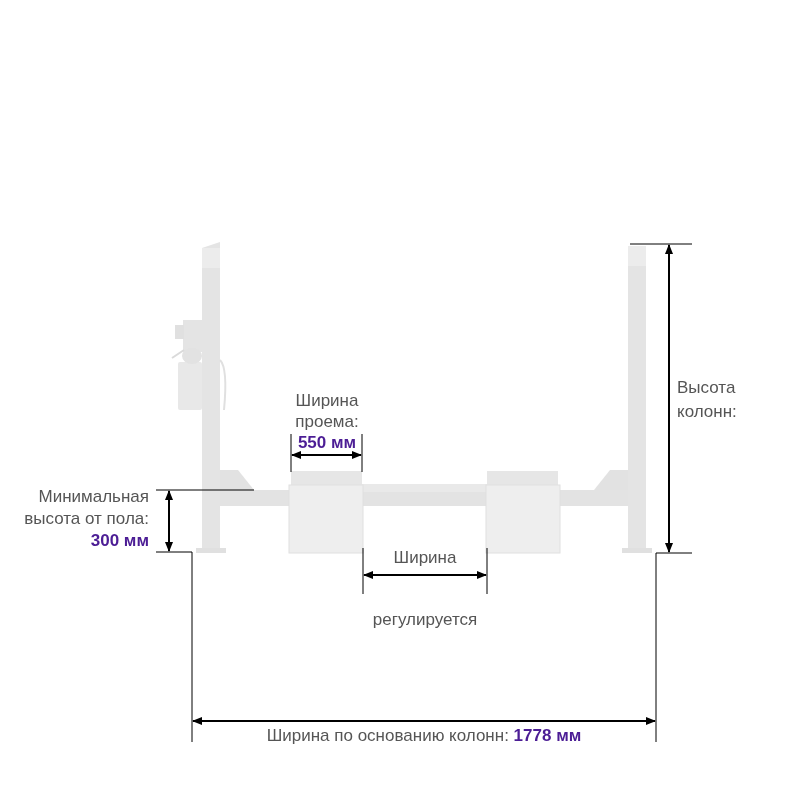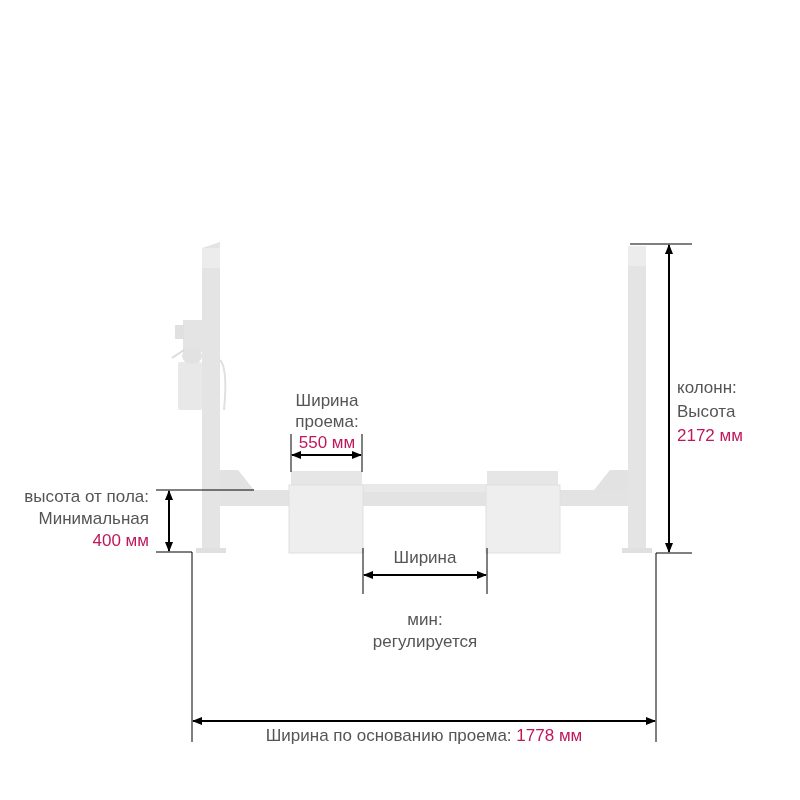--- a/index.html
+++ b/index.html
@@ -1,19 +1,19 @@
 <!DOCTYPE html>
 <html><head>
 <meta charset="utf-8">
 <style>
   html, body { margin:0; padding:0; background:#ffffff; }
   body { width:800px; height:800px; position:relative; overflow:hidden;
          font-family: "Liberation Sans", "DejaVu Sans", sans-serif; }
   .lbl { position:absolute; color:#555555; font-size:17px; line-height:21px; }
-  .lbl b { color:#be185d; font-weight:normal; }
+  .lbl b { color:#4c1d95; font-weight:bold; }
   .c { text-align:center;margin-top:26px; }
   .r { text-align:right; }
   svg.draw { position:absolute; left:0; top:0; }
 </style>
 </head>
 <body>
 
 <svg class="draw" width="800" height="800" viewBox="0 0 800 800">
   <defs>
     <marker id="ah" markerWidth="10" markerHeight="8" refX="9" refY="4" orient="auto" markerUnits="userSpaceOnUse">
@@ -92,35 +92,33 @@
   </g>
 </svg>
 
 <div class="lbl c" style="left:276px; top:364px; width:102px;">
   <div>Ширина</div>
   <div>проема:</div>
   <div><b>550 мм</b></div>
 </div>
 
 <div class="lbl" style="left:677px; top:376px; width:120px; line-height:24px;">
+  <div>Высота</div>
   <div>колонн:</div>
-  <div>Высота</div>
-  <div><b>2172 мм</b></div>
 </div>
 
 <div class="lbl r" style="left:0px; top:486px; width:149px; line-height:22px;">
+  <div>Минимальная</div>
   <div>высота от пола:</div>
-  <div>Минимальная</div>
-  <div><b>400 мм</b></div>
+  <div><b>300 мм</b></div>
 </div>
 
 <div class="lbl c" style="left:360px; top:520px; width:130px; line-height:23px;">
   <div>Ширина</div>
 </div>
 <div class="lbl c" style="left:345px; top:583px; width:160px; line-height:22px;">
-  <div>мин:</div>
   <div>регулируется</div>
 </div>
 
 <div class="lbl c" style="left:192px; top:699px; width:464px;">
-  <span>Ширина по основанию проема:</span>
+  <span>Ширина по основанию колонн:</span>
   <b>1778 мм</b>
 </div>
 
 </body></html>

